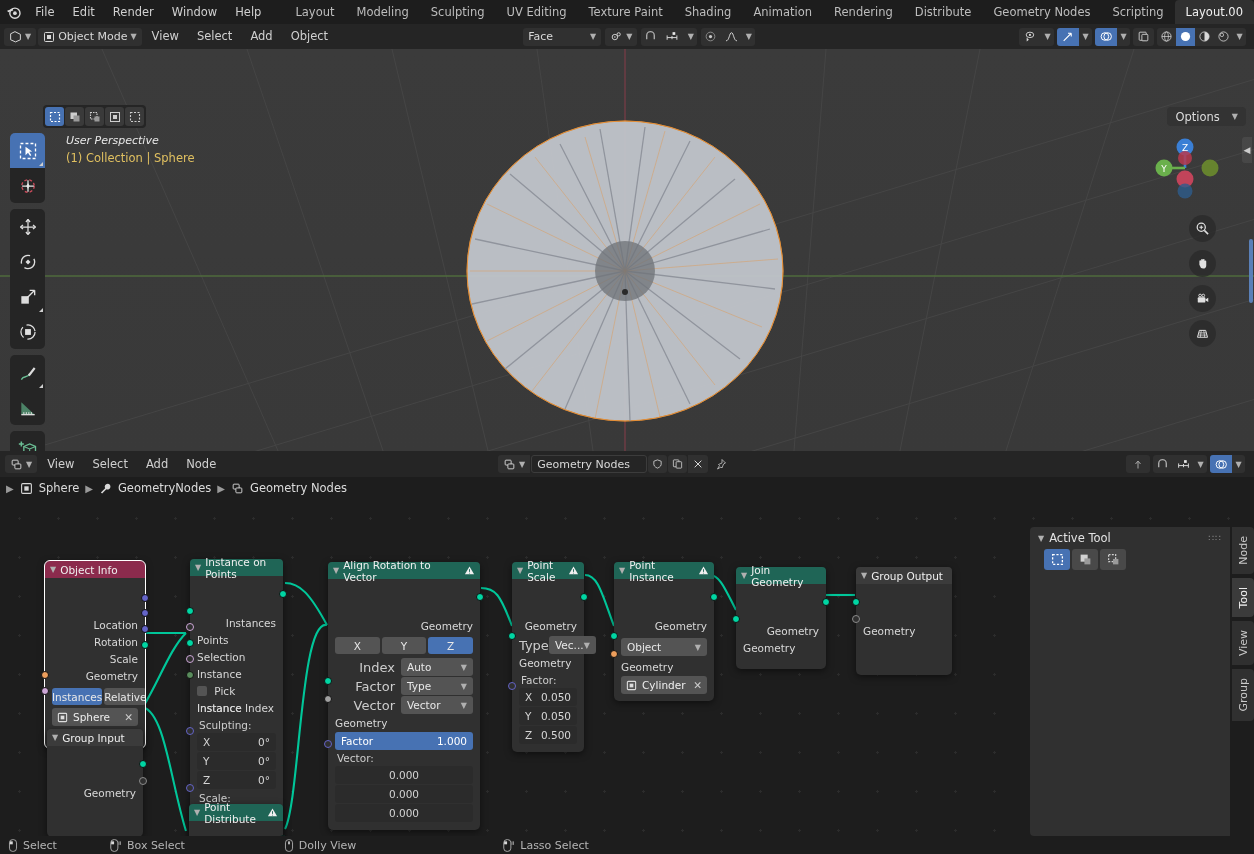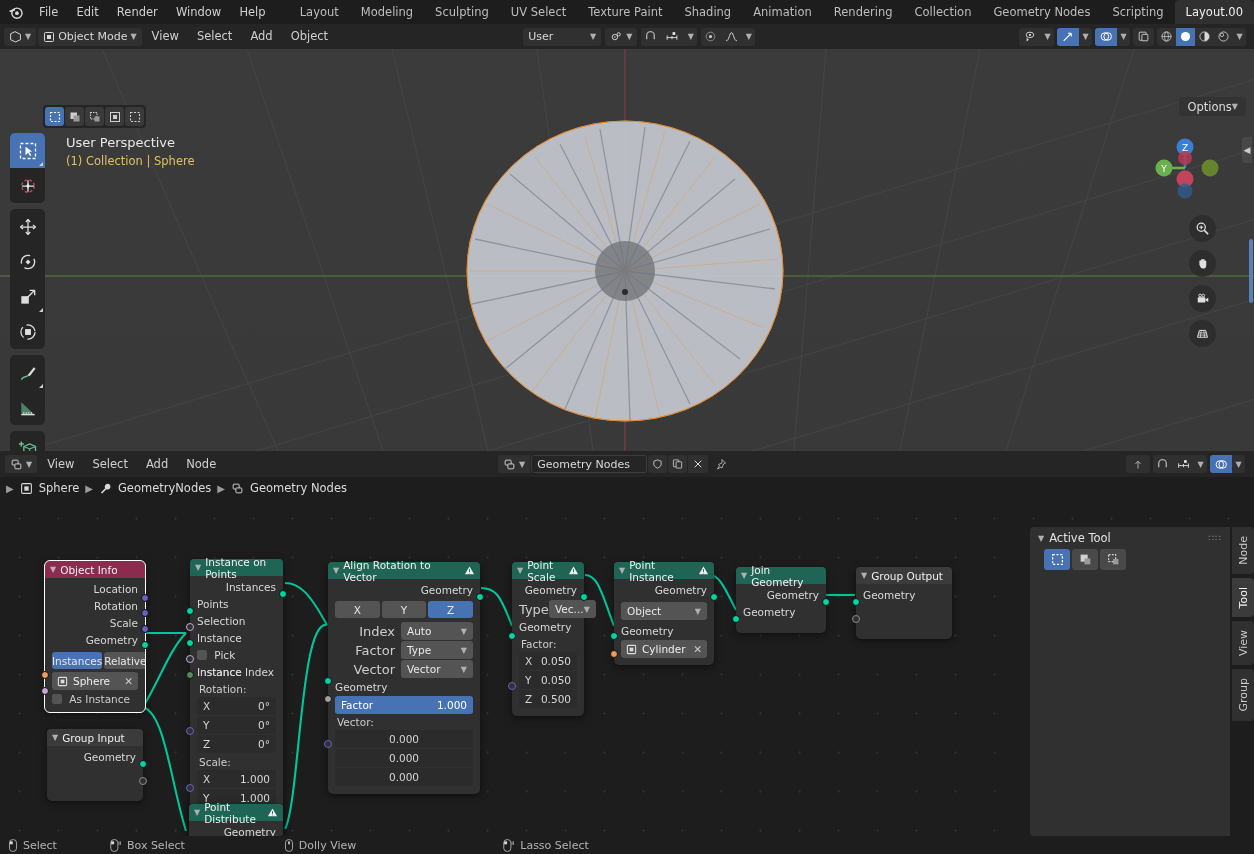--- a/index.html
+++ b/index.html
@@ -43,24 +43,24 @@
      position:relative; }
   .tool-btn.sel { background:#4772b3; }
   .tool-btn.gap { margin-top:6px; }
   .tool-btn.r-top { border-radius:5px 5px 0 0; }
   .tool-btn.r-bot { border-radius:0 0 5px 5px; }
   .tool-btn.r-all { border-radius:5px; }
   .corner-tri { position:absolute; right:2px; bottom:2px; width:0;height:0;
     border-left:4px solid transparent; border-bottom:4px solid #cfcfcf; }
 
   .vp-text { position:absolute; left:66px; top:84px; line-height:1.5; pointer-events:none;}
-  .vp-text .l1 { color:#e8e8e8; font-size:13px; }
+  .vp-text .l1 { color:#e8e8e8; font-size:11px;font-style:italic; }
   .vp-text .l2 { color:#e0c060; font-size:11.5px; }
 
-  .options-btn { position:absolute; right:8px; top:48px; display:flex; align-items:center; gap:0;
+  .options-btn { position:absolute; right:8px; top:58px; display:flex; align-items:center; gap:12px;
      height:19px; padding:0 8px; background:#333; border-radius:4px; color:#dcdcdc; font-size:11.5px; }
 
   .nav-gizmo { position:absolute; right:32px; top:82px; width:74px; height:74px; }
   .nav-btns { position:absolute; right:38px; top:166px; display:flex; flex-direction:column; gap:8px; }
   .nav-circ { width:27px; height:27px; border-radius:50%; background:#2b2b2bcc; display:flex;
     align-items:center; justify-content:center; }
 
   .sidearrow { position:absolute; right:2px; top:88px; width:10px; height:26px; background:#ffffff12;
      border-radius:3px 0 0 3px; display:flex; align-items:center; justify-content:center; color:#ccc; font-size:9px;}
   .vscroll { position:absolute; right:1px; top:190px; width:4px; height:64px; background:#5a80b8; border-radius:2px;}
@@ -89,21 +89,21 @@
     padding:0 5px; gap:5px; font-size:10.5px; color:#eee;}
   .rowlabel { font-size:10.5px; color:#cdcdcd; padding:2px 0 1px 2px;}
 
   .node { position:absolute; border-radius:5px; background:#303030; box-shadow:0 2px 7px #00000080; }
   .node.selected { outline:1.5px solid #ffffff; }
   .node-head { height:17px; border-radius:4px 4px 0 0; display:flex; align-items:center; gap:4px;
      padding:0 5px; font-size:10.5px; color:#f0f0f0; }
   .node-head.teal { background:#1f6556; }
   .node-head.pink { background:#8c2b4d; }
   .node-head.grey { background:#3b3b3b; }
-  .node-body { padding:3px 7px 7px 7px; }
+  .node-body { padding:3px 7px 7px 7px;margin-top:36px; }
   .sock { position:absolute; width:8px; height:8px; border-radius:50%; border:1px solid #111; }
   .sock.geo { background:#00d6a3; }
   .sock.vec { background:#6363c7; }
   .sock.obj { background:#ed9e5c; }
   .sock.float { background:#a1a1a1; }
   .sock.int { background:#598c5c; }
   .sock.bool { background:#cca6d6; }
   .sock.hollow { background:#303030; border:1.5px solid #cca6d6; }
   .sock.hollow2 { background:#303030; border:1.5px solid #6363c7; }
   .sock.nc { background:#303030; border:1.5px solid #8a8a8a; }
@@ -165,26 +165,26 @@
     <div class="menu-item">File</div>
     <div class="menu-item">Edit</div>
     <div class="menu-item">Render</div>
     <div class="menu-item">Window</div>
     <div class="menu-item">Help</div>
 
     <div class="ws-tabs">
       <div class="ws-tab">Layout</div>
       <div class="ws-tab">Modeling</div>
       <div class="ws-tab">Sculpting</div>
-      <div class="ws-tab">UV Select</div>
+      <div class="ws-tab">UV Editing</div>
       <div class="ws-tab">Texture Paint</div>
       <div class="ws-tab">Shading</div>
       <div class="ws-tab">Animation</div>
       <div class="ws-tab">Rendering</div>
-      <div class="ws-tab">Collection</div>
+      <div class="ws-tab">Distribute</div>
       <div class="ws-tab">Geometry Nodes</div>
       <div class="ws-tab">Scripting</div>
       <div class="ws-tab active">Layout.00</div>
     </div>
 
   </div>
 
   <div class="viewport-wrap">
 
     <div class="vp-header">
@@ -202,21 +202,21 @@
         <span>Object Mode</span>
         <span class="caret">▼</span>
       </div>
       <div class="hdr-txt">View</div>
       <div class="hdr-txt">Select</div>
       <div class="hdr-txt">Add</div>
       <div class="hdr-txt">Object</div>
 
       <div style="margin-left:185px; display:flex; align-items:center; gap:4px;">
         <div class="hdr-btn" style="width:78px; justify-content:space-between;">
-          <span>User</span>
+          <span>Face</span>
           <span class="caret">▼</span>
         </div>
         <div class="hdr-btn">
           <svg width="13" height="13" viewBox="0 0 24 24">
               <circle cx="9" cy="13" r="5" fill="none" stroke="#d8d8d8" stroke-width="1.7"></circle>
               <circle cx="16" cy="8" r="3" fill="none" stroke="#d8d8d8" stroke-width="1.7"></circle>
               <circle cx="9" cy="13" r="1.4" fill="#d8d8d8"></circle>
             </svg>
           <span class="caret">▼</span>
         </div>
@@ -738,21 +738,21 @@
           </div>
           <div class="in-row">
             <span class="chk"></span>
             <span>Pick Instance</span>
             <span class="sock hollow" style="left:-4px; top:96px;"></span>
           </div>
           <div class="in-row">
             <span>Instance Index</span>
             <span class="sock int" style="left:-4px; top:112px;"></span>
           </div>
-          <div class="rowlabel">Rotation:</div>
+          <div class="rowlabel">Sculpting:</div>
           <div class="datafield">
             <span>X</span>
             <span class="v">0°</span>
           </div>
           <div class="datafield">
             <span>Y</span>
             <span class="v">0°</span>
           </div>
           <div class="datafield">
             <span>Z</span>

